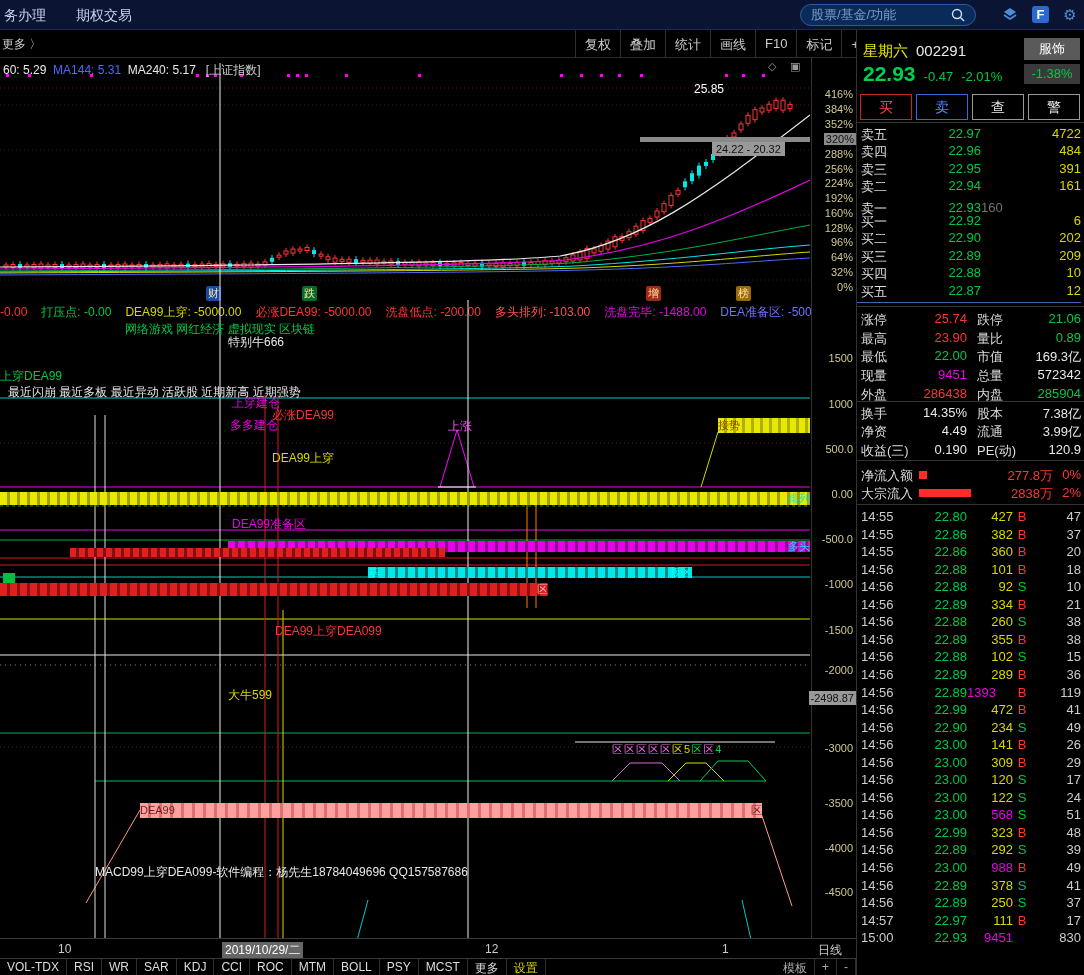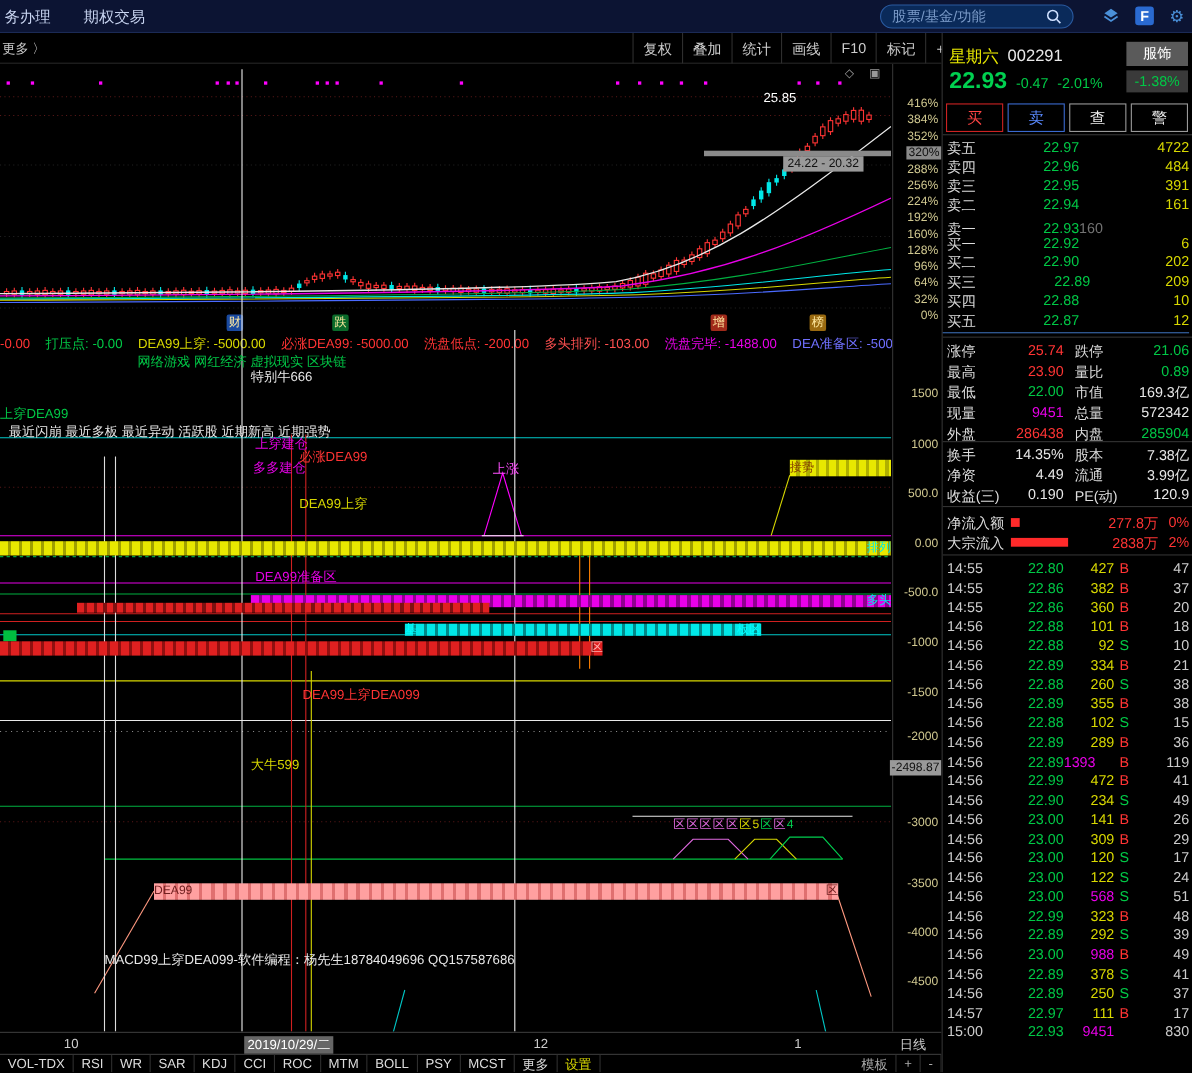--- a/index.html
+++ b/index.html
@@ -346,20 +346,26 @@
         </g>
       <path d="M0,207 C200,206 480,204 560,196 C640,182 700,140 810,55" fill="none" stroke="#e8e8e8" stroke-width="1.2"></path>
       <path d="M0,209 C200,208 480,206 565,200 C660,188 730,158 810,120" fill="none" stroke="#e800e8" stroke-width="1.2"></path>
       <path d="M0,211 C200,210 480,208 570,203 C670,195 740,178 810,165" fill="none" stroke="#00b040" stroke-width="1"></path>
       <path d="M0,212 C200,211 480,210 575,206 C680,200 745,190 810,185" fill="none" stroke="#00e8e8" stroke-width="1"></path>
       <path d="M0,213 C200,212 480,211 580,208 C690,204 750,196 810,192" fill="none" stroke="#d8d800" stroke-width="1"></path>
       <path d="M0,215 C200,214 480,213 585,210 C700,207 755,201 810,198" fill="none" stroke="#4a6aff" stroke-width="1"></path>
       <rect x="640" y="77" width="170" height="5" fill="#8a8a8a"></rect>
     </svg>
 
+    <div class="klhead">
+      <span style="color:#e8e8e8">60: 5.29</span>&nbsp;
+      <span style="color:#4a6aff">MA144: 5.31</span>&nbsp;
+      <span style="color:#e8e8e8">MA240: 5.17</span>&nbsp;&nbsp;
+      <span style="color:#ccc">[上证指数]</span>
+    </div>
     <div class="winctl" style="left:768px">◇</div>
     <div class="winctl" style="left:790px">▣</div>
 
     <div class="anno" style="left:694px;top:24px;color:#fff">25.85</div>
     <div class="rangebox" style="left:712px;top:84px">24.22 - 20.32</div>
 
     <div id="tags">
         <div class="tag" style="background: rgb(26, 74, 160); left: 206px; top: 228px;">财</div>
         <div class="tag" style="background: rgb(10, 106, 42); left: 302px; top: 228px;">跌</div>
         <div class="tag" style="background: rgb(160, 42, 26); left: 646px; top: 228px;">增</div>
@@ -561,21 +567,21 @@
         <div class="ob-row" style="top: 183px;">
           <span style="width:46px;padding-left:4px;color:#ddd">买一</span>
           <span style="width:78px;text-align:right;color:#00c846">22.92</span>
           <span style="flex:1;text-align:right;color:#d8d800">6</span>
         </div>
         <div class="ob-row" style="top: 200.4px;">
           <span style="width:46px;padding-left:4px;color:#ddd">买二</span>
           <span style="width:78px;text-align:right;color:#00c846">22.90</span>
           <span style="flex:1;text-align:right;color:#d8d800">202</span>
         </div>
-        <div class="ob-row" style="top: 217.8px; gap: 10px;">
+        <div class="ob-row" style="top: 217.8px;">
           <span style="width:46px;padding-left:4px;color:#ddd">买三</span>
           <span style="width:78px;text-align:right;color:#00c846">22.89</span>
           <span style="flex:1;text-align:right;color:#d8d800">209</span>
         </div>
         <div class="ob-row" style="top: 235.2px;">
           <span style="width:46px;padding-left:4px;color:#ddd">买四</span>
           <span style="width:78px;text-align:right;color:#00c846">22.88</span>
           <span style="flex:1;text-align:right;color:#d8d800">10</span>
         </div>
         <div class="ob-row" style="top: 252.6px;">

